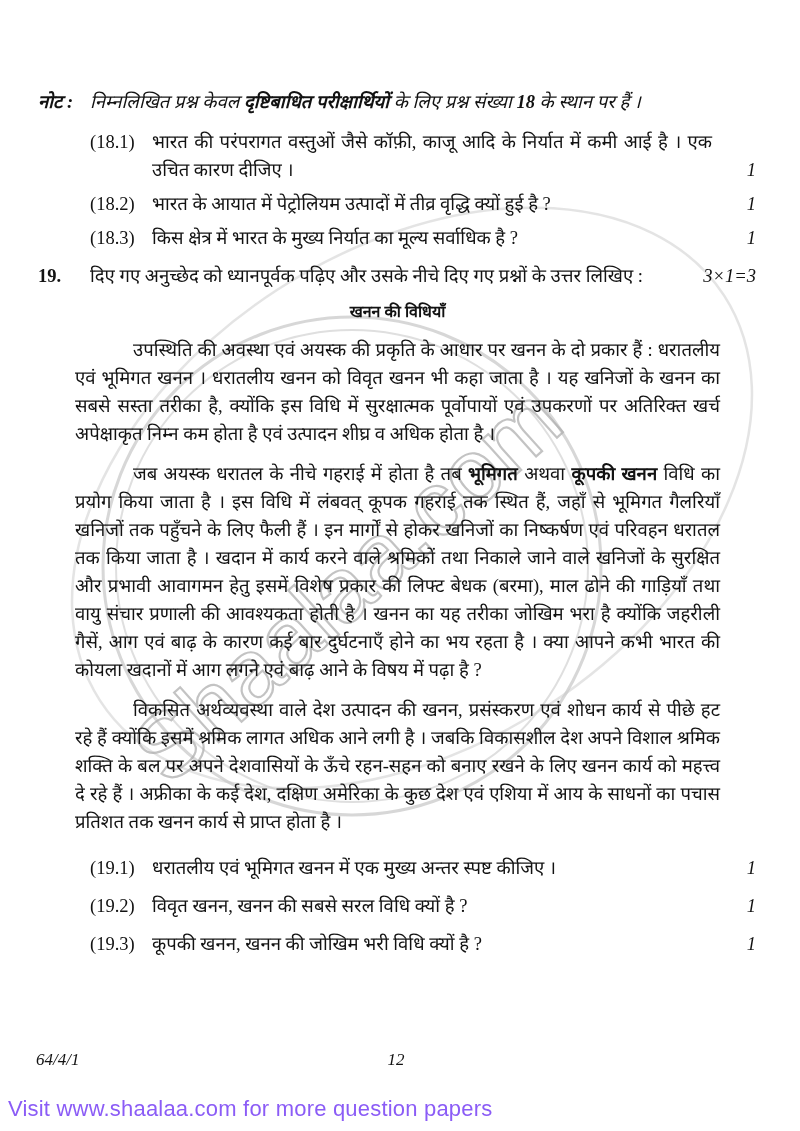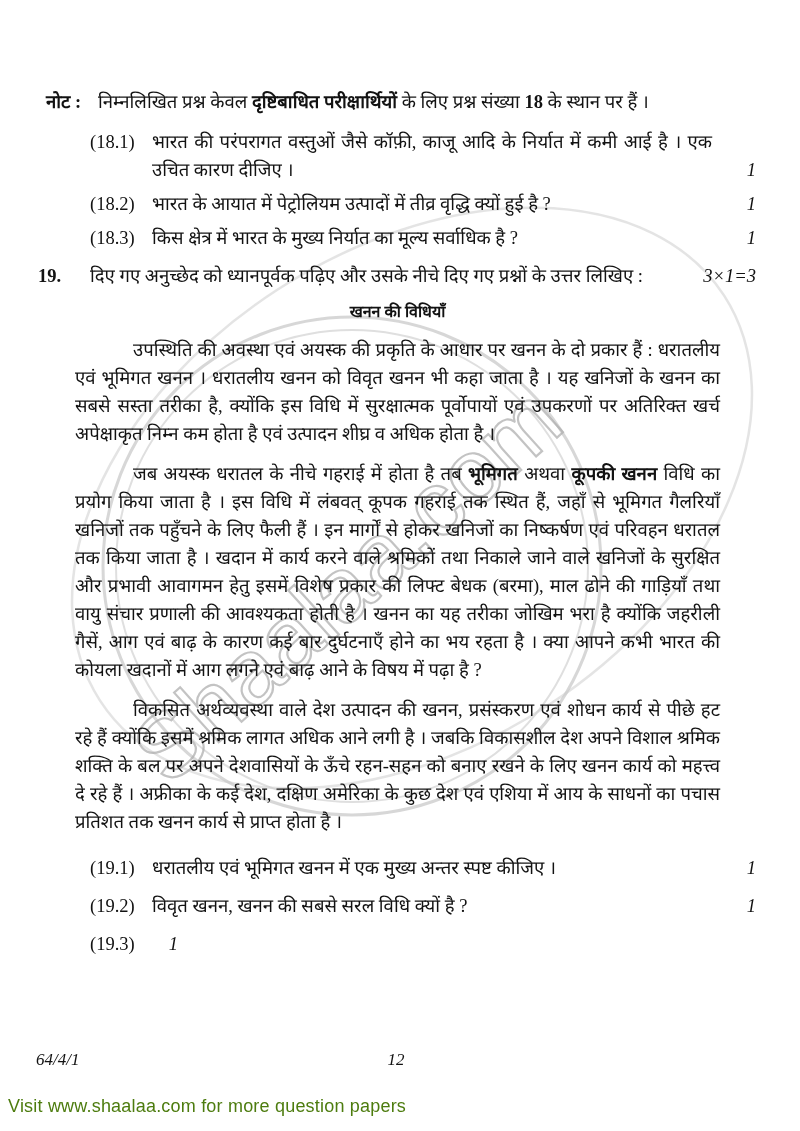--- a/index.html
+++ b/index.html
@@ -8,21 +8,21 @@
     width:800px;height:1131px;
     background:#ffffff;
     overflow:hidden;
     font-family:"Liberation Serif","DejaVu Serif",serif;
     color:#121212;
   }
   .wm{position:absolute;left:0;top:0;z-index:0;pointer-events:none;}
   .content{position:relative;z-index:1;padding:88px 44px 0 38px;font-size:18.5px;line-height:28px;}
 
   
-  .note-row{display:flex;margin-bottom:12px;margin-left:8px;}
+  .note-row{display:flex;font-style:italic;margin-bottom:12px;}
   .note-label{flex:none;width:52px;font-weight:bold;}
   .note-text{flex:1;padding-right:34px;text-align:justify;}
   .b{font-weight:bold;}
 
   
   .subq{display:flex;margin-left:52px;margin-bottom:6px;}
   .subq-num{flex:none;width:62px;}
   .subq-text{flex:1;padding-right:18px;text-align:justify;}
   .marks{flex:none;width:26px;text-align:right;font-style:italic;align-self:flex-end;}
   .gap-lg{margin-bottom:10px;}
@@ -38,21 +38,21 @@
   .para{margin:0 36px 12px 37px;text-align:justify;text-indent:58px;}
   .para.last{margin-bottom:18px;}
 
   
   .footer{position:absolute;left:0;right:0;top:1050px;z-index:1;font-style:italic;font-size:17px;}
   .paper-code{position:absolute;left:36px;top:0;font-style:italic;}
   .page-number{position:absolute;left:0;right:8px;top:0;text-align:center;}
   .site-line{
     position:absolute;left:8px;top:1096px;z-index:1;
     font-family:"Liberation Sans","DejaVu Sans",sans-serif;
-    font-size:18px;color:#4d7c0f;letter-spacing:0.2px;
+    font-size:22px;color:#8b5cf6;letter-spacing:0.2px;
   }
 </style>
 </head>
 <body>
 
 <div class="page">
 
   <svg class="wm" width="800" height="1131" viewBox="0 0 800 1131" aria-hidden="true">
     <g fill="none" stroke="#c9c9c9">
       <circle cx="352" cy="566" r="249" stroke-width="3" opacity="0.75"></circle>
@@ -104,20 +104,21 @@
       <div class="subq-text">धरातलीय एवं भूमिगत खनन में एक मुख्य अन्तर स्पष्ट कीजिए ।</div>
       <div class="marks">1</div>
     </div>
     <div class="subq gap-lg">
       <div class="subq-num">(19.2)</div>
       <div class="subq-text">विवृत खनन, खनन की सबसे सरल विधि क्यों है ?</div>
       <div class="marks">1</div>
     </div>
     <div class="subq">
       <div class="subq-num">(19.3)</div>
+      <div class="subq-text">कूपकी खनन, खनन की जोखिम भरी विधि क्यों है ?</div>
       <div class="marks">1</div>
     </div>
 
   </div>
 
   <div class="footer">
     <div class="paper-code">64/4/1</div>
     <div class="page-number">12</div>
   </div>
 

